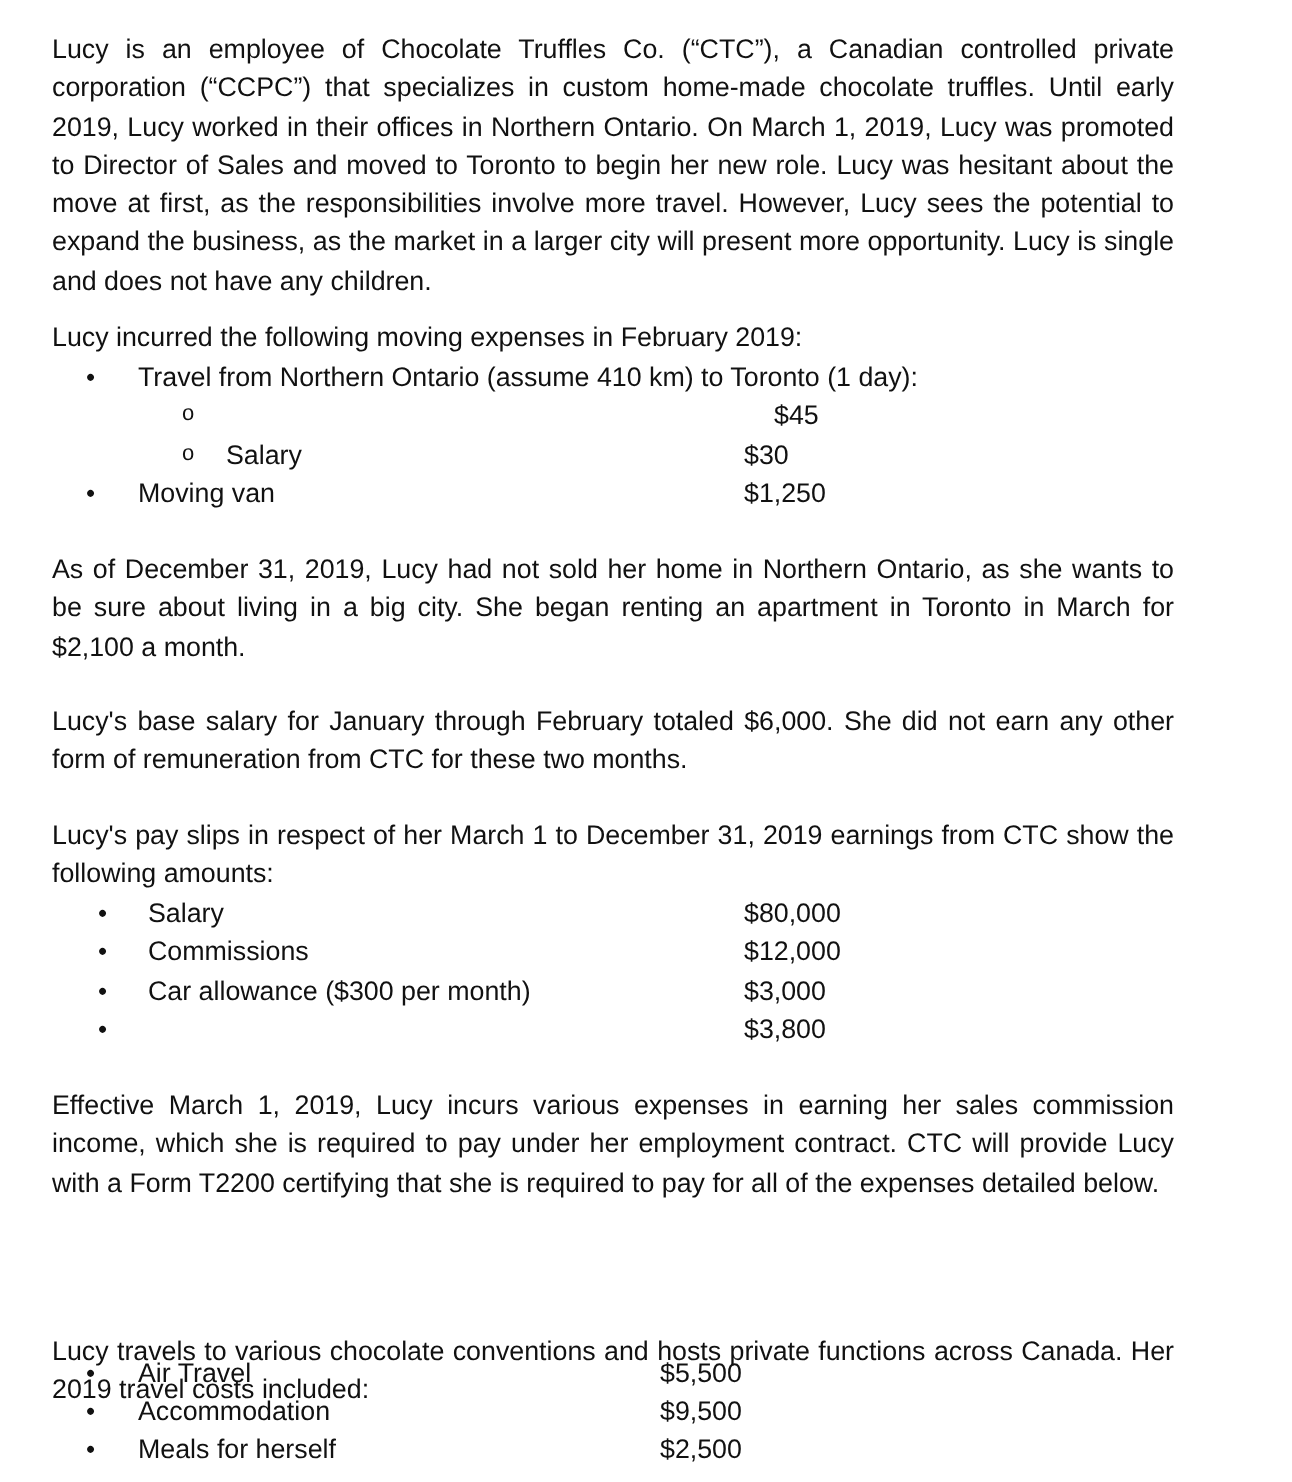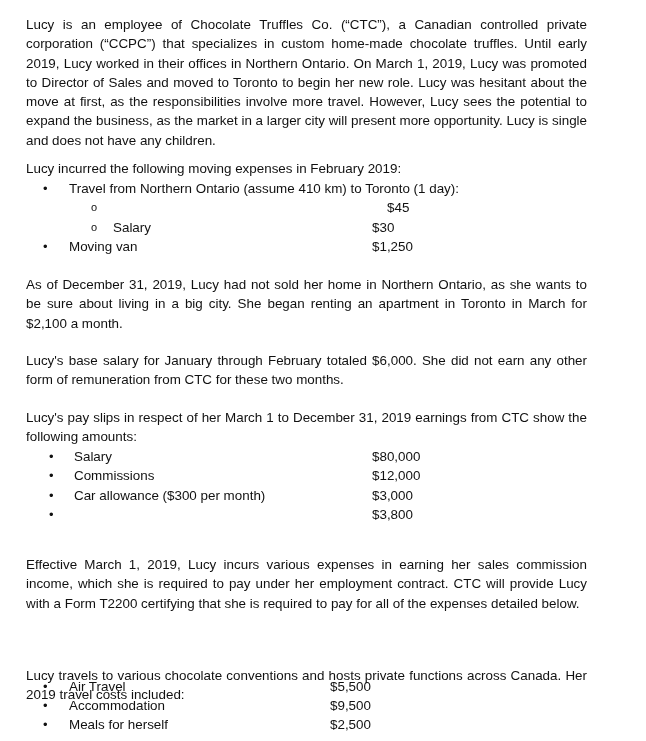--- a/index.html
+++ b/index.html
@@ -67,21 +67,21 @@
 <div class="row" style="top:486px; left:0; width:646px;">
   <span class="bullet" style="left:49px;">•</span>
   <span class="label" style="left:74px;">Car allowance ($300 per month)</span>
   <span class="amount" style="left:372px;">$3,000</span>
 </div>
 <div class="row" style="top:505px; left:0; width:646px;">
   <span class="bullet" style="left:49px;">•</span>
   <span class="amount" style="left:372px;">$3,800</span>
 </div>
 
-<p class="para" style="top:543px;margin-top:12px;">Effective March 1, 2019, Lucy incurs various expenses in earning her sales commission income, which she is required to pay under her employment contract.  CTC will provide Lucy with a Form T2200 certifying that she is required to pay for all of the expenses detailed below.</p>
+<p class="para" style="top:543px;">Effective March 1, 2019, Lucy incurs various expenses in earning her sales commission income, which she is required to pay under her employment contract.  CTC will provide Lucy with a Form T2200 certifying that she is required to pay for all of the expenses detailed below.</p>
 
 <p class="para" style="top:638px;margin-top:28px;">Lucy travels to various chocolate conventions and hosts private functions across Canada.  Her 2019 travel costs included:</p>
 
 <div class="row" style="top:677px; left:0; width:646px;">
   <span class="bullet" style="left:43px;">•</span>
   <span class="label" style="left:69px;">Air Travel</span>
   <span class="amount" style="left:330px;">$5,500</span>
 </div>
 <div class="row" style="top:696px; left:0; width:646px;">
   <span class="bullet" style="left:43px;">•</span>

